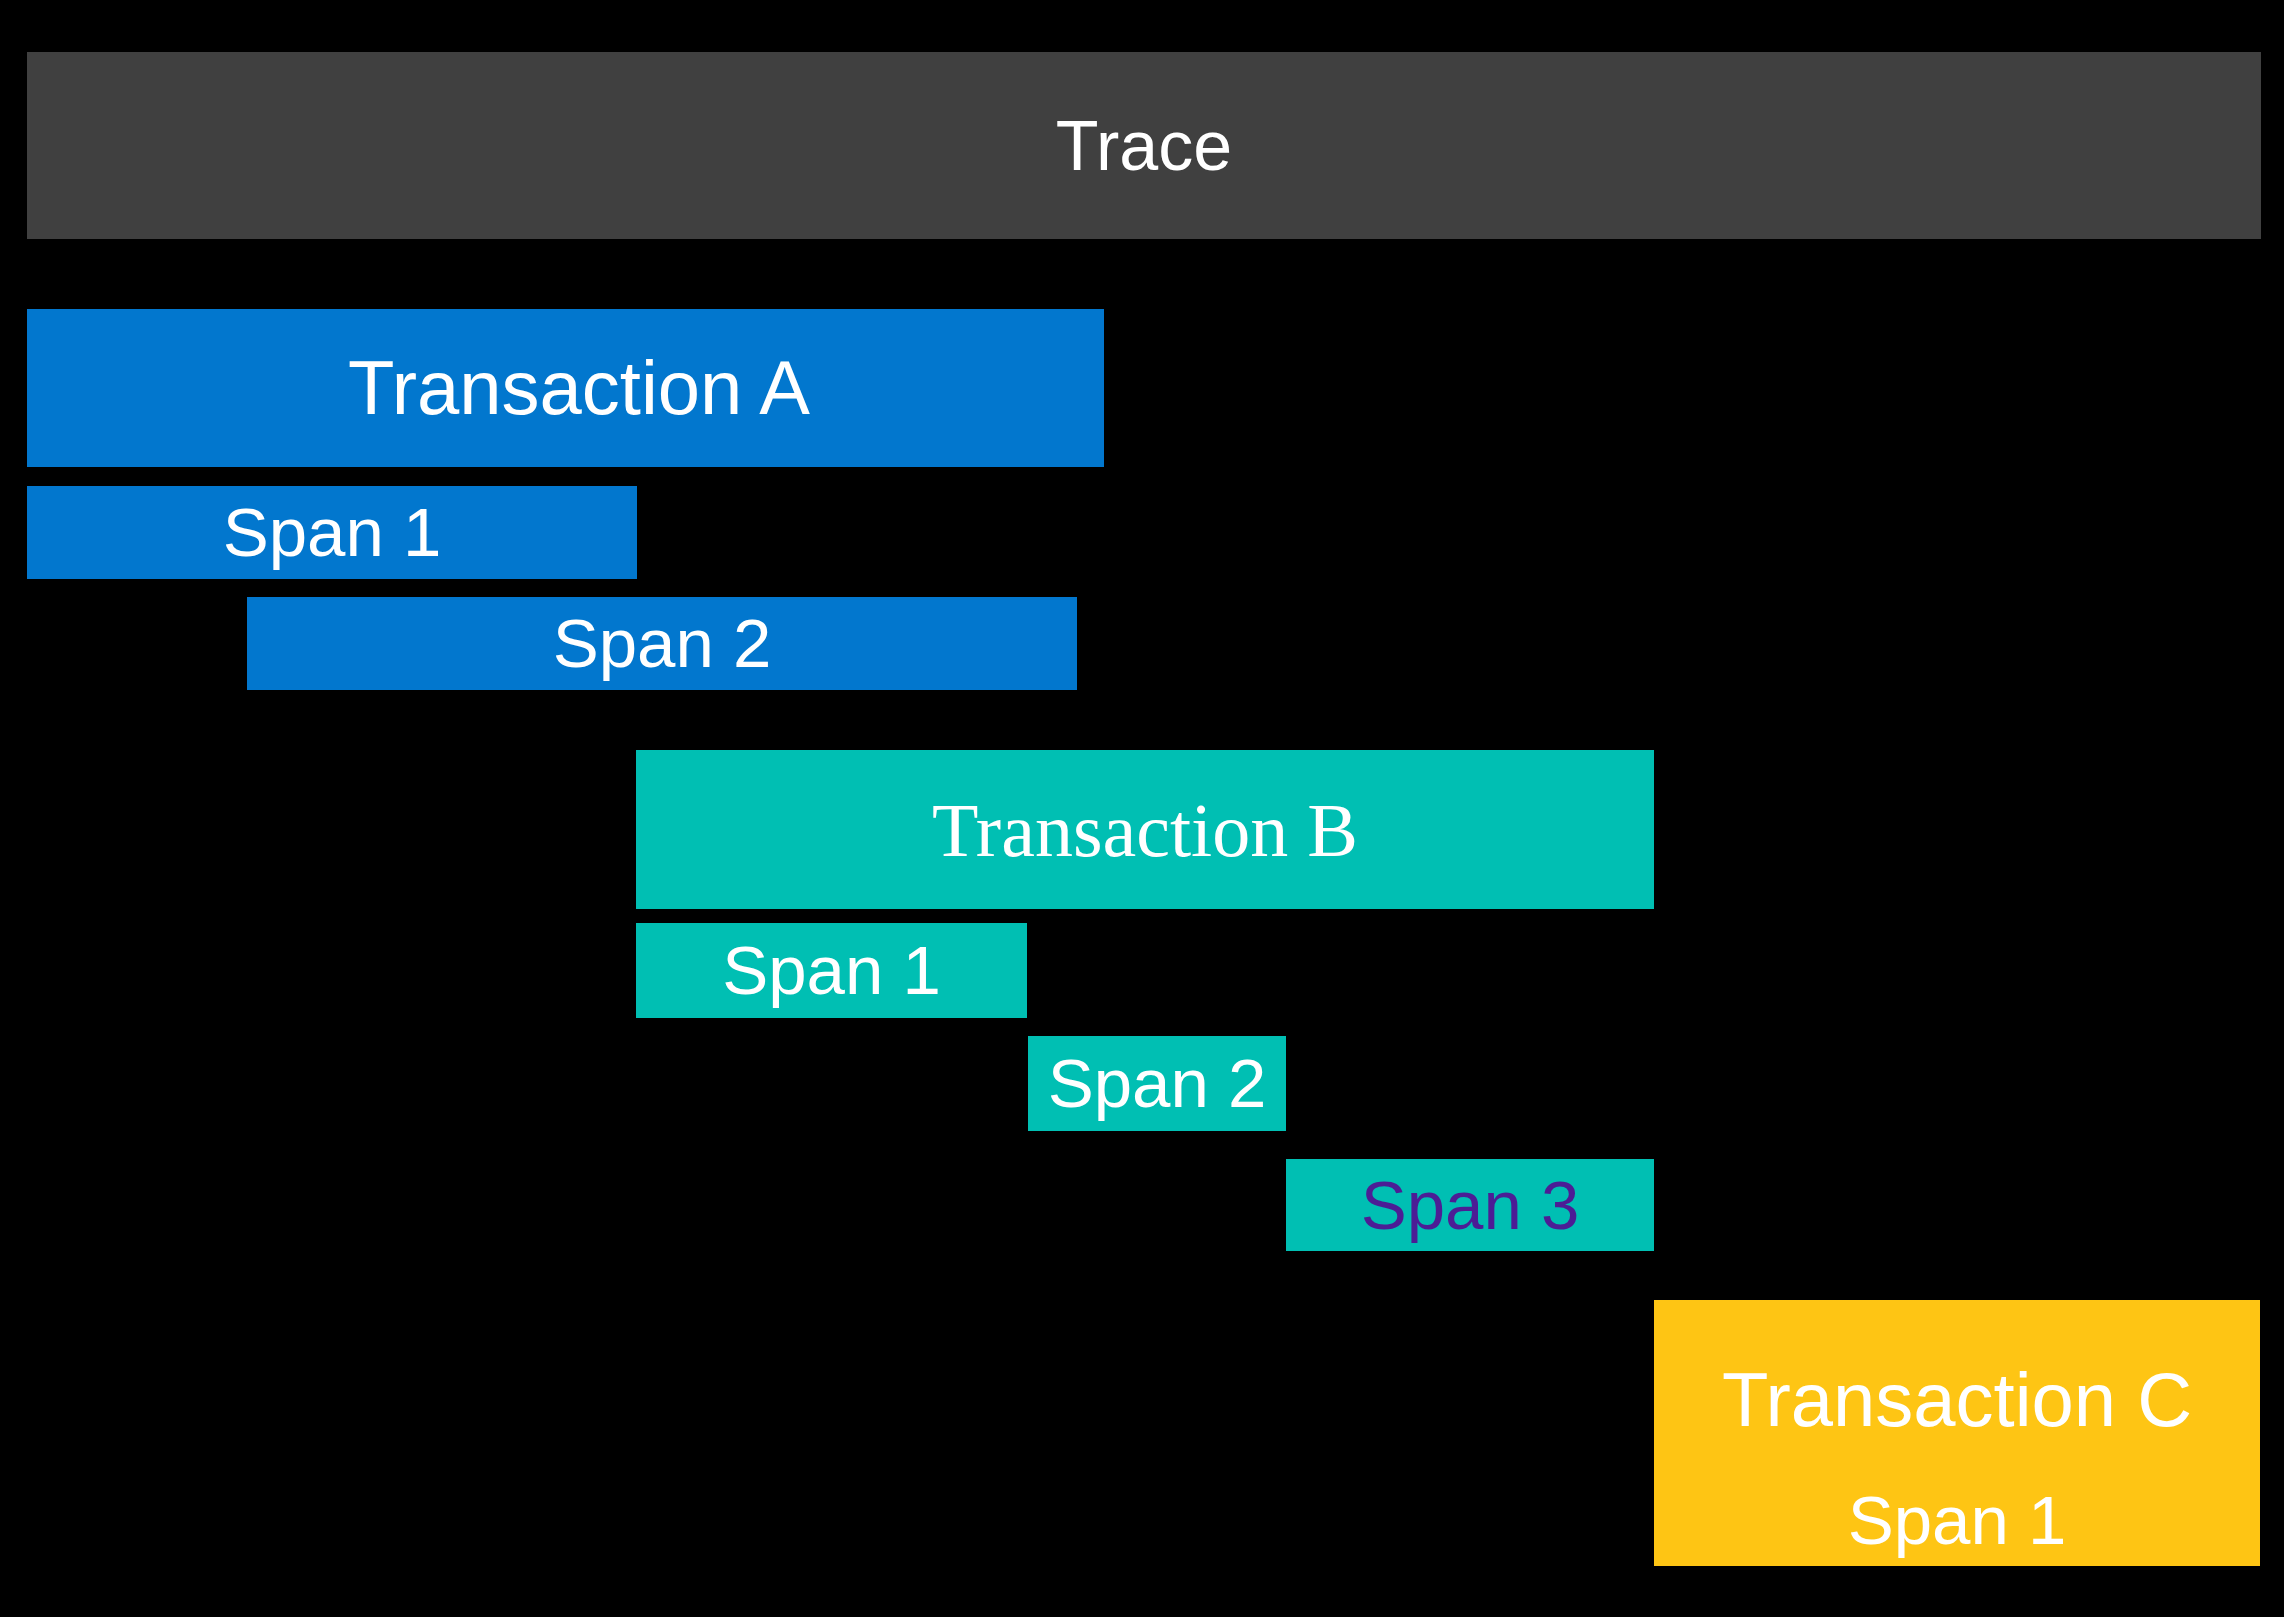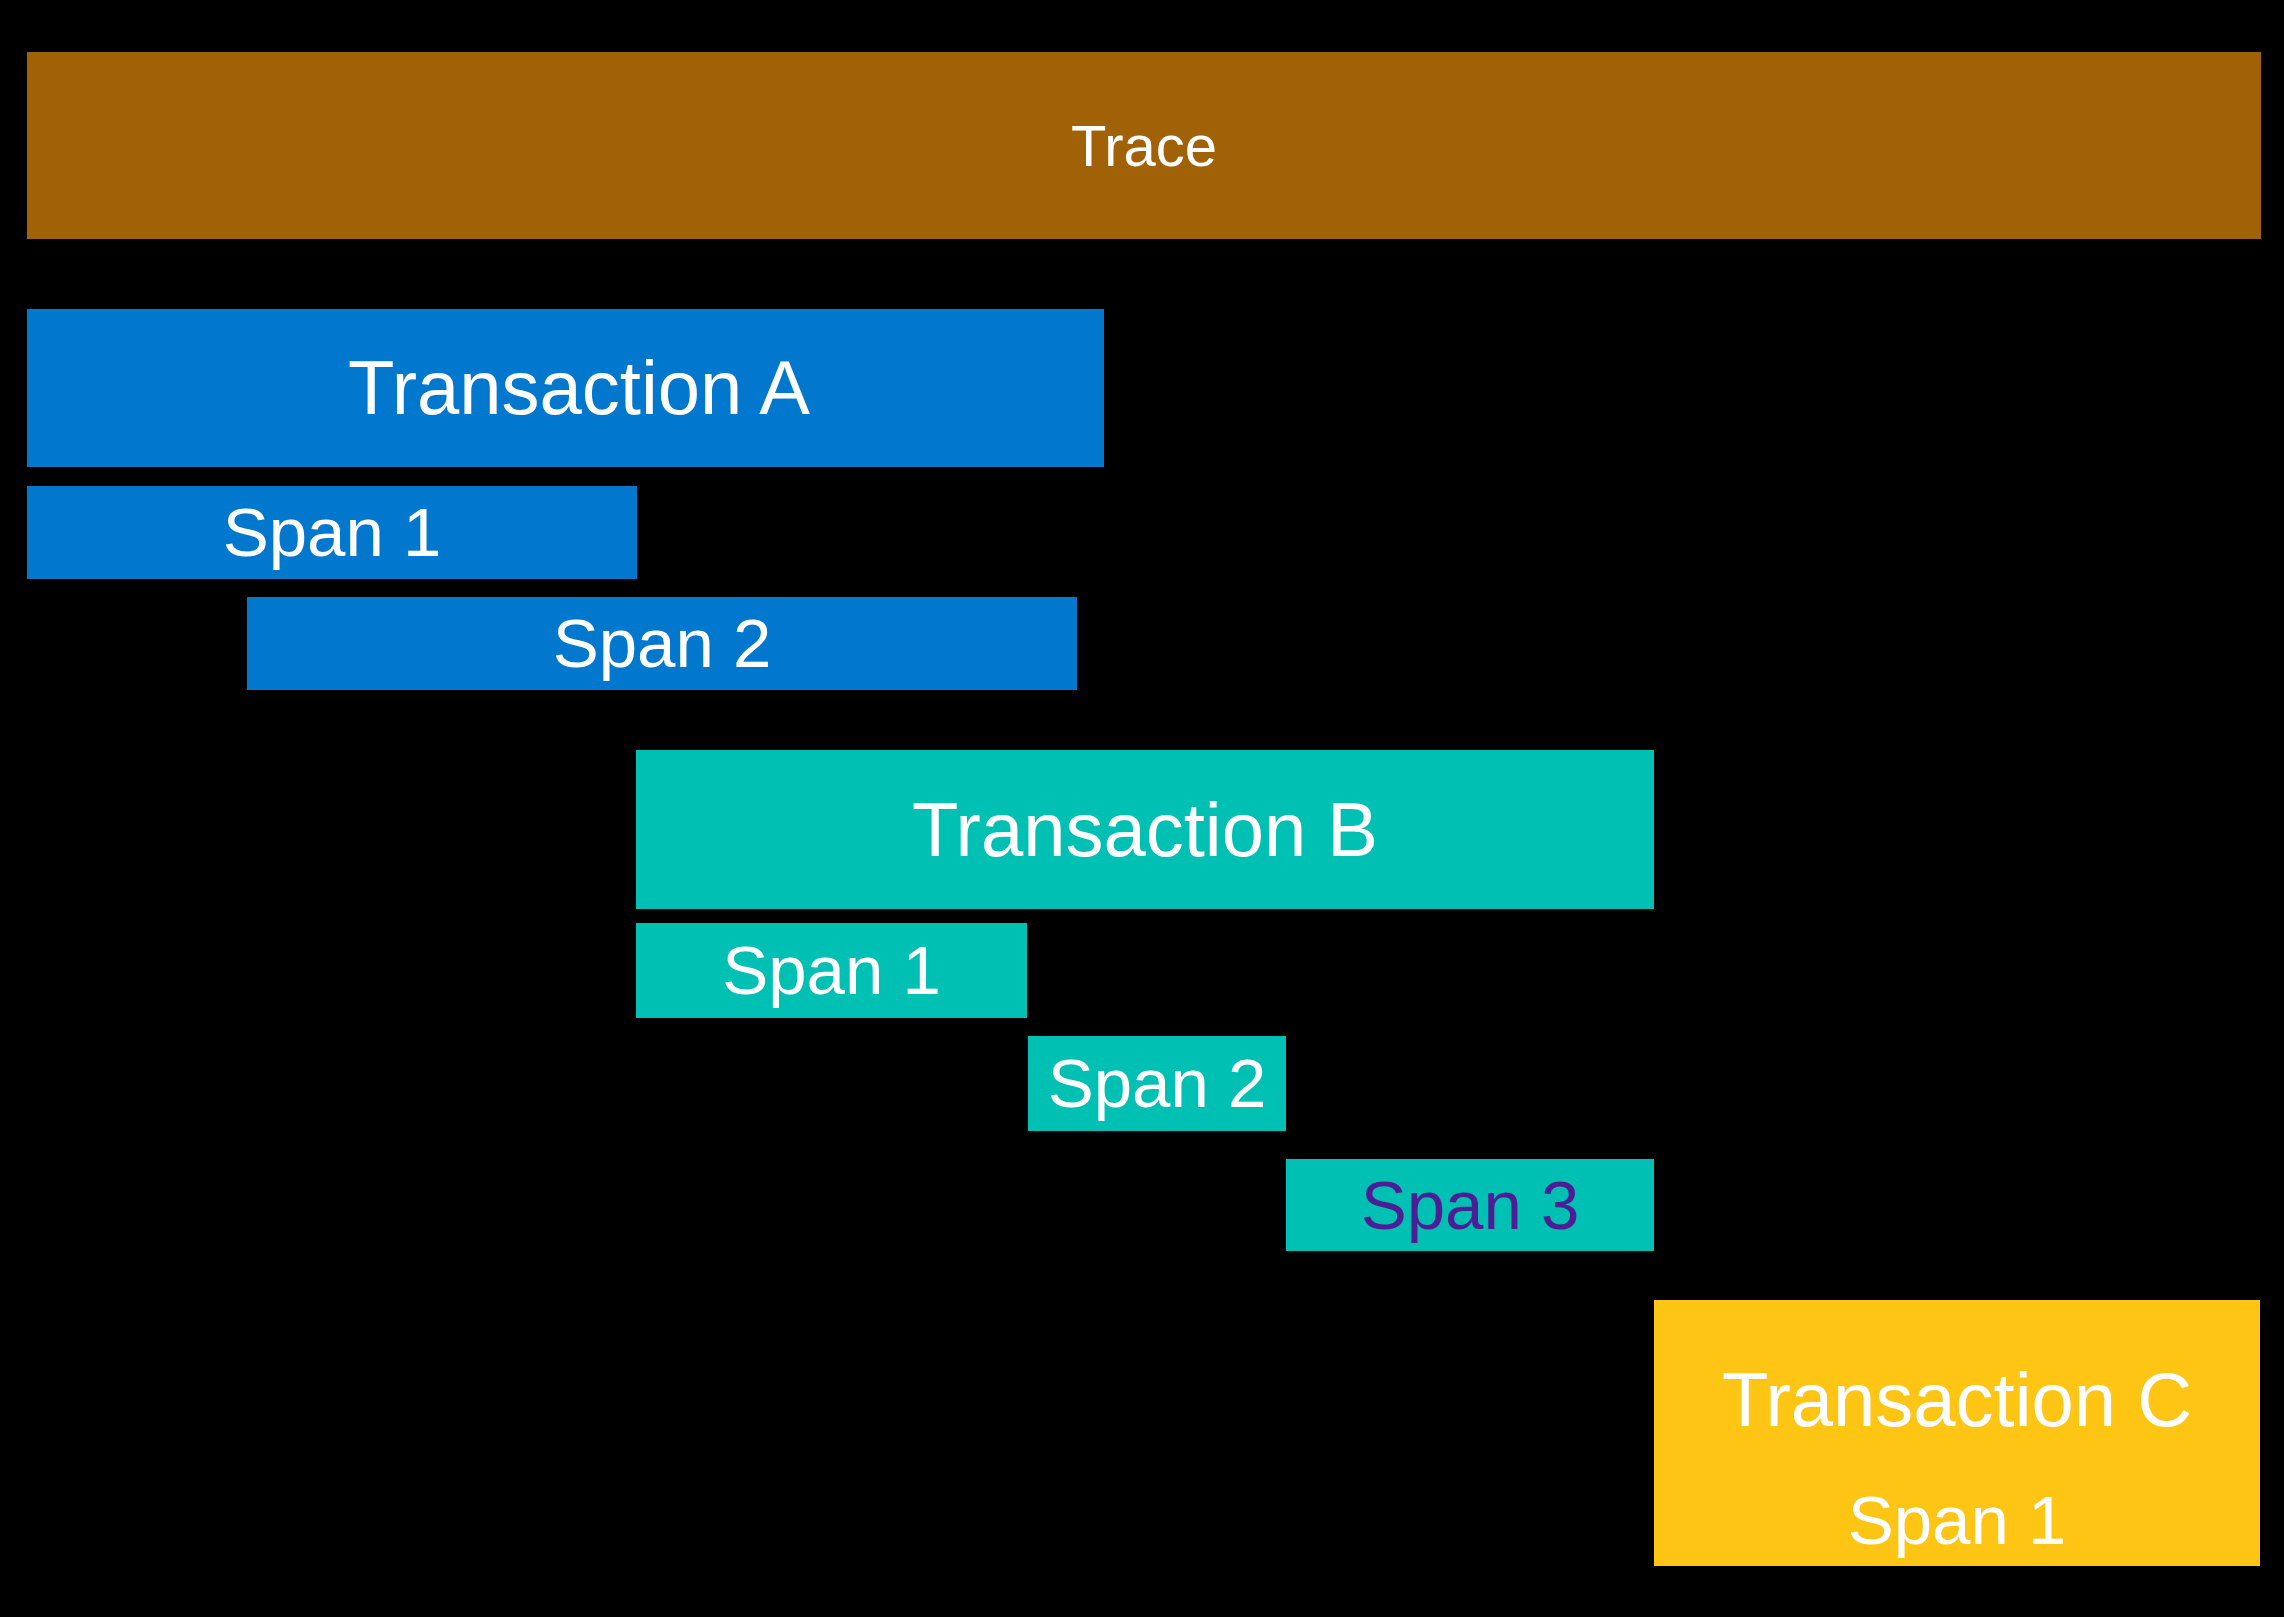--- a/index.html
+++ b/index.html
@@ -23,24 +23,24 @@
     color: #ffffff;
     font-weight: 500;
     white-space: nowrap;
     line-height: 1;
   }
 </style>
 </head>
 <body>
 
 <main class="stage" style="background: rgb(0, 0, 0);">
-  <div class="bar" style="left: 27px; top: 52px; width: 2234px; height: 187px; background: #a16207; font-size: 58px; color: rgb(255, 255, 255);">Trace</div>
+  <div class="bar" style="left: 27px; top: 52px; width: 2234px; height: 187px; background: #404040; font-size: 70px; color: rgb(255, 255, 255);">Trace</div>
   <div class="bar" style="left: 27px; top: 309px; width: 1050px; height: 158px; background: rgb(2, 119, 206); font-size: 76px; color: rgb(255, 255, 255); padding-left: 27px;">Transaction A</div>
   <div class="bar" style="left: 27px; top: 486px; width: 610px; height: 93px; background: rgb(2, 119, 206); font-size: 69px; color: rgb(255, 255, 255);">Span 1</div>
   <div class="bar" style="left: 247px; top: 597px; width: 830px; height: 93px; background: rgb(2, 119, 206); font-size: 69px; color: rgb(255, 255, 255);">Span 2</div>
-  <div class="bar" style="left: 636px; top: 750px; width: 1018px; height: 159px; background: rgb(0, 191, 179); font-size: 76px; color: rgb(255, 255, 255);">Transaction B</div>
+  <div class="bar" style="left: 636px; top: 750px; width: 1018px; height: 159px; background: rgb(0, 191, 179); font-size: 76px; color: rgb(255, 255, 255); font-family: Liberation Serif, serif;">Transaction B</div>
   <div class="bar" style="left: 636px; top: 923px; width: 391px; height: 95px; background: rgb(0, 191, 179); font-size: 69px; color: rgb(255, 255, 255);">Span 1</div>
   <div class="bar" style="left: 1028px; top: 1036px; width: 258px; height: 95px; background: rgb(0, 191, 179); font-size: 69px; color: rgb(255, 255, 255);">Span 2</div>
   <div class="bar" style="left: 1286px; top: 1159px; width: 368px; height: 92px; background: rgb(0, 191, 179); font-size: 69px; color: #4c1d95;">Span 3</div>
   <div class="bar" style="left: 1654px; top: 1300px; width: 606px; height: 200px; background: rgb(254, 197, 20); font-size: 76px; color: rgb(255, 255, 255);">Transaction C</div>
   <div class="bar" style="left: 1654px; top: 1474px; width: 606px; height: 92px; background: rgb(254, 197, 20); font-size: 69px; color: rgb(255, 255, 255);">Span 1</div>
 </main>
 
 
 </body></html>

